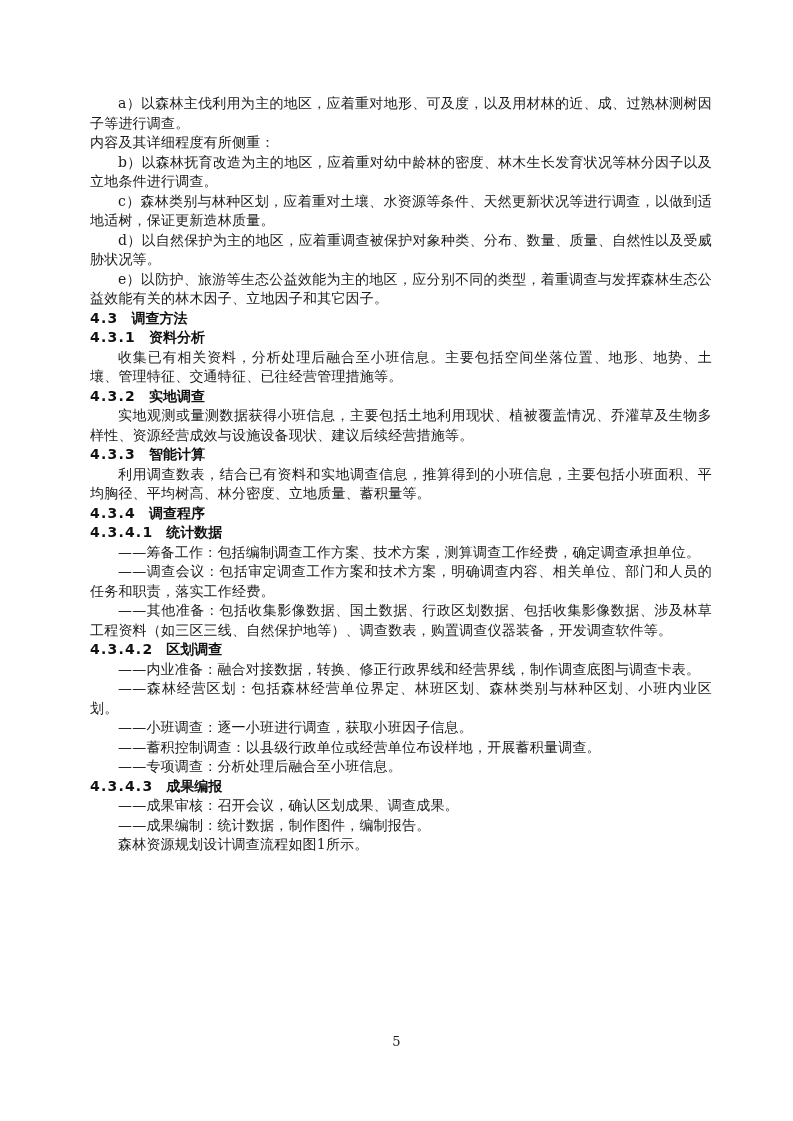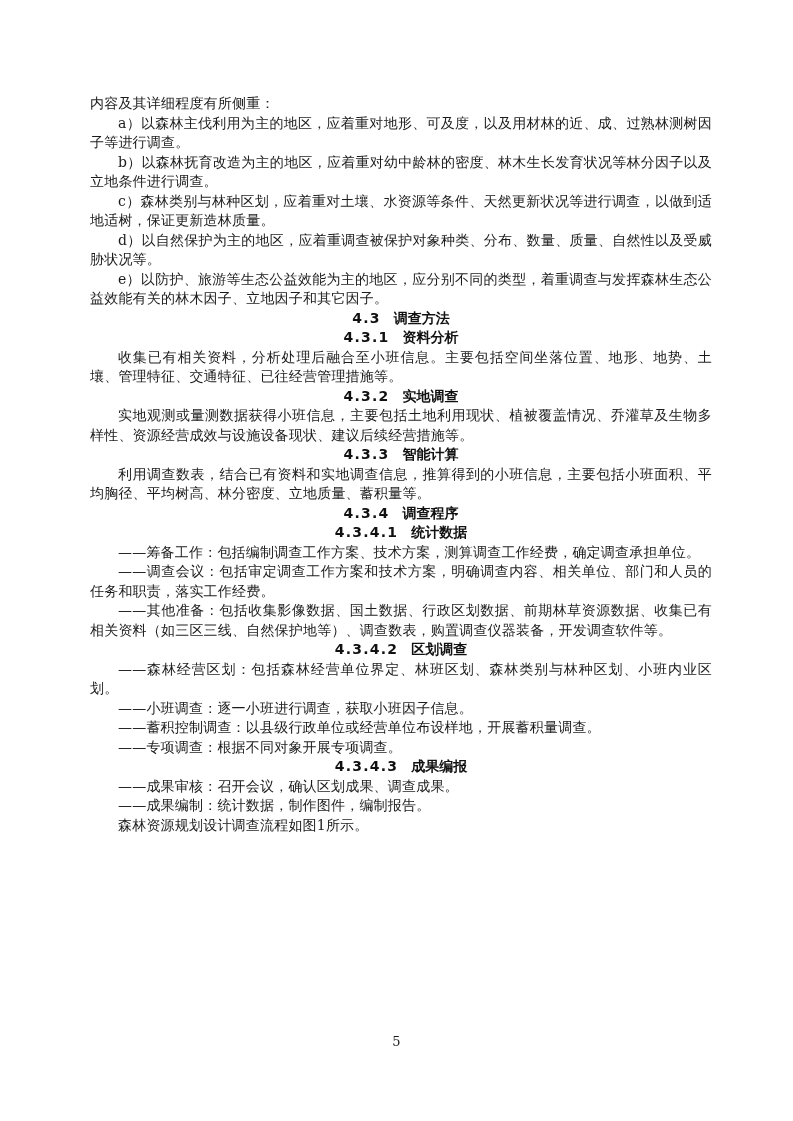--- a/index.html
+++ b/index.html
@@ -38,21 +38,20 @@
     text-indent: 2em;
   }
   
   .h {
     margin: 0;
     font-family: "DejaVu Sans", "Liberation Sans", sans-serif;
     font-size: 14px;
     line-height: 19.5px;
     font-weight: bold;
     color: #111111;
-    text-align: center;
   }
   .h-num {
     letter-spacing: 1.2px;
     margin-right: 13px;
   }
   .page-num {
     position: absolute;
     top: 1034px;
     left: 0;
     width: 100%;
@@ -61,22 +60,22 @@
     font-size: 13px;
     color: #1b1b1b;
   }
 </style>
 </head>
 <body>
 
 <div class="page">
   <div class="content">
 
+    <p class="t ind">a）以森林主伐利用为主的地区，应着重对地形、可及度，以及用材林的近、成、过熟林测树因子等进行调查。</p>
     <p class="t">内容及其详细程度有所侧重：</p>
-    <p class="t ind">a）以森林主伐利用为主的地区，应着重对地形、可及度，以及用材林的近、成、过熟林测树因子等进行调查。</p>
     <p class="t ind">b）以森林抚育改造为主的地区，应着重对幼中龄林的密度、林木生长发育状况等林分因子以及立地条件进行调查。</p>
     <p class="t ind">c）森林类别与林种区划，应着重对土壤、水资源等条件、天然更新状况等进行调查，以做到适地适树，保证更新造林质量。</p>
     <p class="t ind">d）以自然保护为主的地区，应着重调查被保护对象种类、分布、数量、质量、自然性以及受威胁状况等。</p>
     <p class="t ind">e）以防护、旅游等生态公益效能为主的地区，应分别不同的类型，着重调查与发挥森林生态公益效能有关的林木因子、立地因子和其它因子。</p>
 
     <h2 class="h"><span class="h-num">4.3</span><span>调查方法</span></h2>
 
     <h3 class="h"><span class="h-num">4.3.1</span><span>资料分析</span></h3>
     <p class="t ind">收集已有相关资料，分析处理后融合至小班信息。主要包括空间坐落位置、地形、地势、土壤、管理特征、交通特征、已往经营管理措施等。</p>
 
@@ -84,27 +83,28 @@
     <p class="t ind">实地观测或量测数据获得小班信息，主要包括土地利用现状、植被覆盖情况、乔灌草及生物多样性、资源经营成效与设施设备现状、建议后续经营措施等。</p>
 
     <h3 class="h"><span class="h-num">4.3.3</span><span>智能计算</span></h3>
     <p class="t ind">利用调查数表，结合已有资料和实地调查信息，推算得到的小班信息，主要包括小班面积、平均胸径、平均树高、林分密度、立地质量、蓄积量等。</p>
 
     <h3 class="h"><span class="h-num">4.3.4</span><span>调查程序</span></h3>
 
     <h4 class="h"><span class="h-num">4.3.4.1</span><span>统计数据</span></h4>
     <p class="t ind">——筹备工作：包括编制调查工作方案、技术方案，测算调查工作经费，确定调查承担单位。</p>
     <p class="t ind">——调查会议：包括审定调查工作方案和技术方案，明确调查内容、相关单位、部门和人员的任务和职责，落实工作经费。</p>
-    <p class="t ind">——其他准备：包括收集影像数据、国土数据、行政区划数据、前期林草资源数据、收集已有相关资料（如三区三线、自然保护地等）、调查数表，购置调查仪器装备，开发调查软件等。</p>
+    <p class="t ind">——其他准备：包括收集影像数据、国土数据、行政区划数据、包括收集影像数据、涉及林草工程资料（如三区三线、自然保护地等）、调查数表，购置调查仪器装备，开发调查软件等。</p>
 
     <h4 class="h"><span class="h-num">4.3.4.2</span><span>区划调查</span></h4>
+    <p class="t ind">——内业准备：融合对接数据，转换、修正行政界线和经营界线，制作调查底图与调查卡表。</p>
     <p class="t ind">——森林经营区划：包括森林经营单位界定、林班区划、森林类别与林种区划、小班内业区划。</p>
     <p class="t ind">——小班调查：逐一小班进行调查，获取小班因子信息。</p>
     <p class="t ind">——蓄积控制调查：以县级行政单位或经营单位布设样地，开展蓄积量调查。</p>
-    <p class="t ind">——专项调查：根据不同对象开展专项调查。</p>
+    <p class="t ind">——专项调查：分析处理后融合至小班信息。</p>
 
     <h4 class="h"><span class="h-num">4.3.4.3</span><span>成果编报</span></h4>
     <p class="t ind">——成果审核：召开会议，确认区划成果、调查成果。</p>
     <p class="t ind">——成果编制：统计数据，制作图件，编制报告。</p>
     <p class="t ind">森林资源规划设计调查流程如图1所示。</p>
 
   </div>
 
   <div class="page-num">5</div>
 </div>

